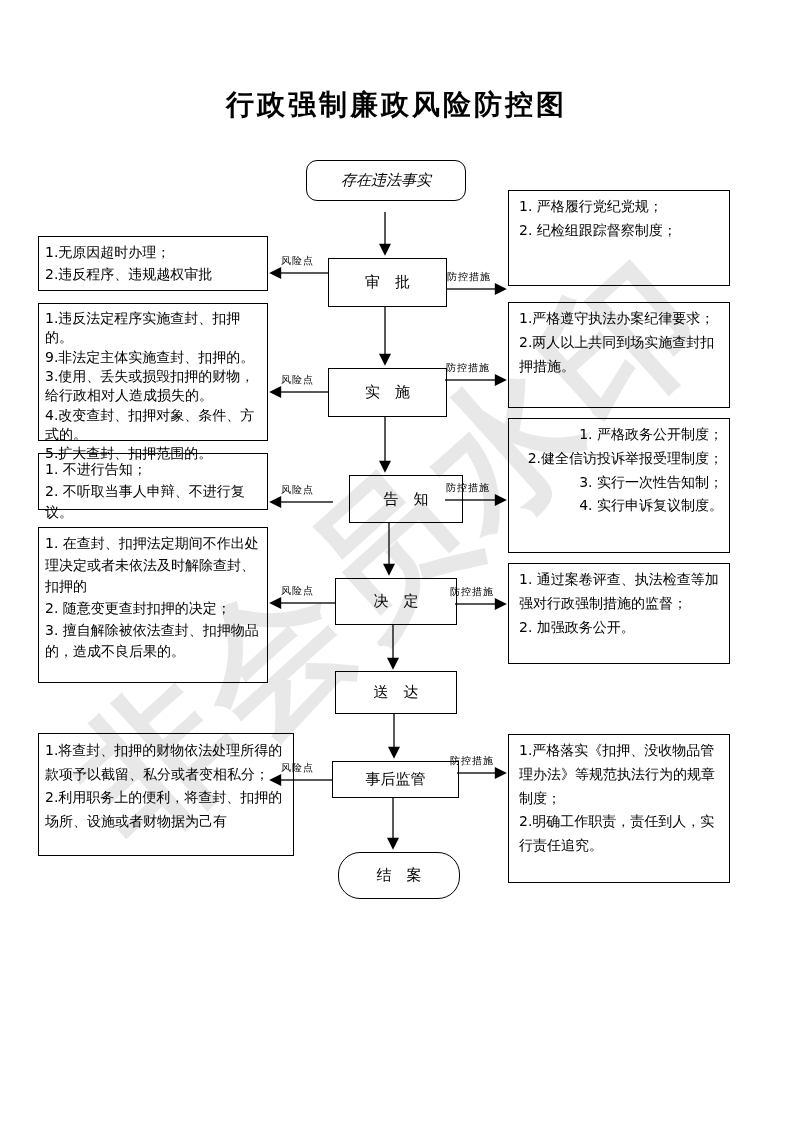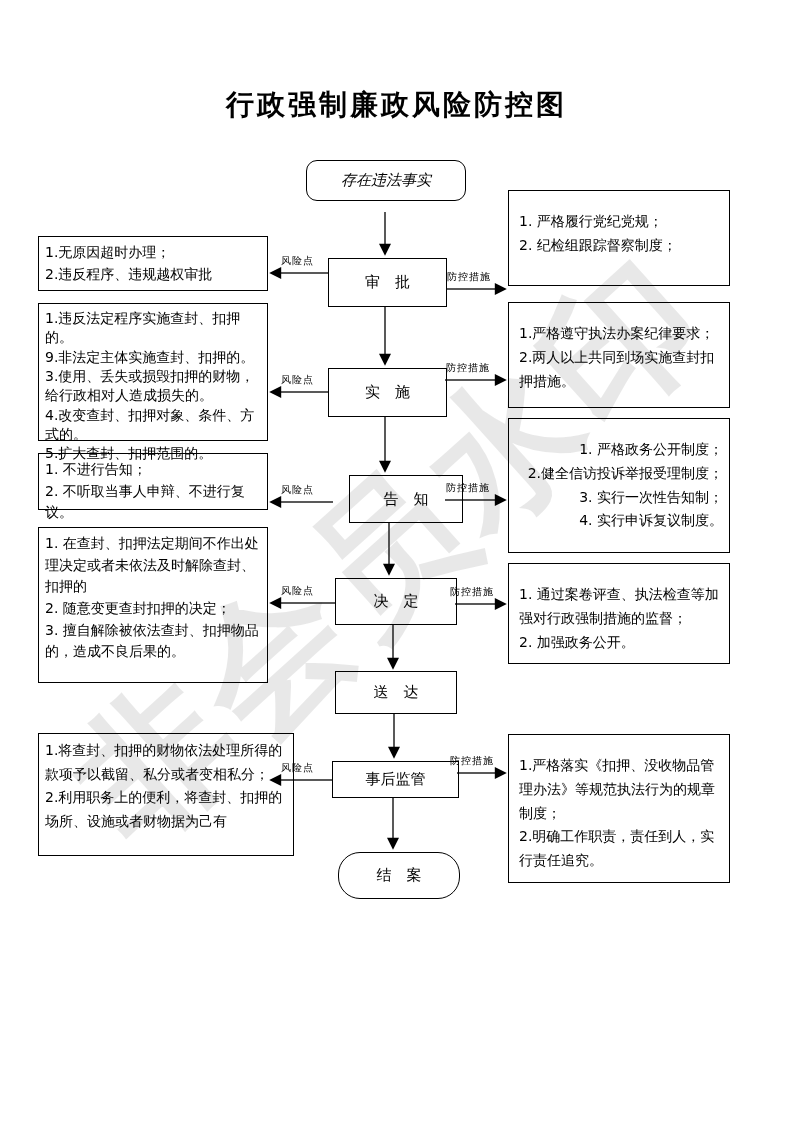--- a/index.html
+++ b/index.html
@@ -23,21 +23,21 @@
     display:flex;align-items:center;justify-content:center;
     font-size:15px;z-index:2;white-space:nowrap;
   }
   .node.rounded{border-radius:11px;}
   .node.stadium{border-radius:22px;}
   .textbox{
     position:absolute;border:1.5px solid #000;background:transparent;
     font-size:14px;line-height:1.55;z-index:2;box-sizing:border-box;
     padding:5px 4px 4px 6px;text-align:left;
   }
-  .textbox.right{padding:19px 6px 4px 10px;line-height:1.7;}
+  .textbox.right{padding:4px 6px 4px 10px;line-height:1.7;}
   .textbox.tight{line-height:1.38;}
   .textbox.loose{line-height:1.68;}
   .flowlabel{
     position:absolute;font-size:10px;z-index:2;white-space:nowrap;letter-spacing:1px;
   }
 </style>
 </head>
 <body>
 
 <div class="page">

